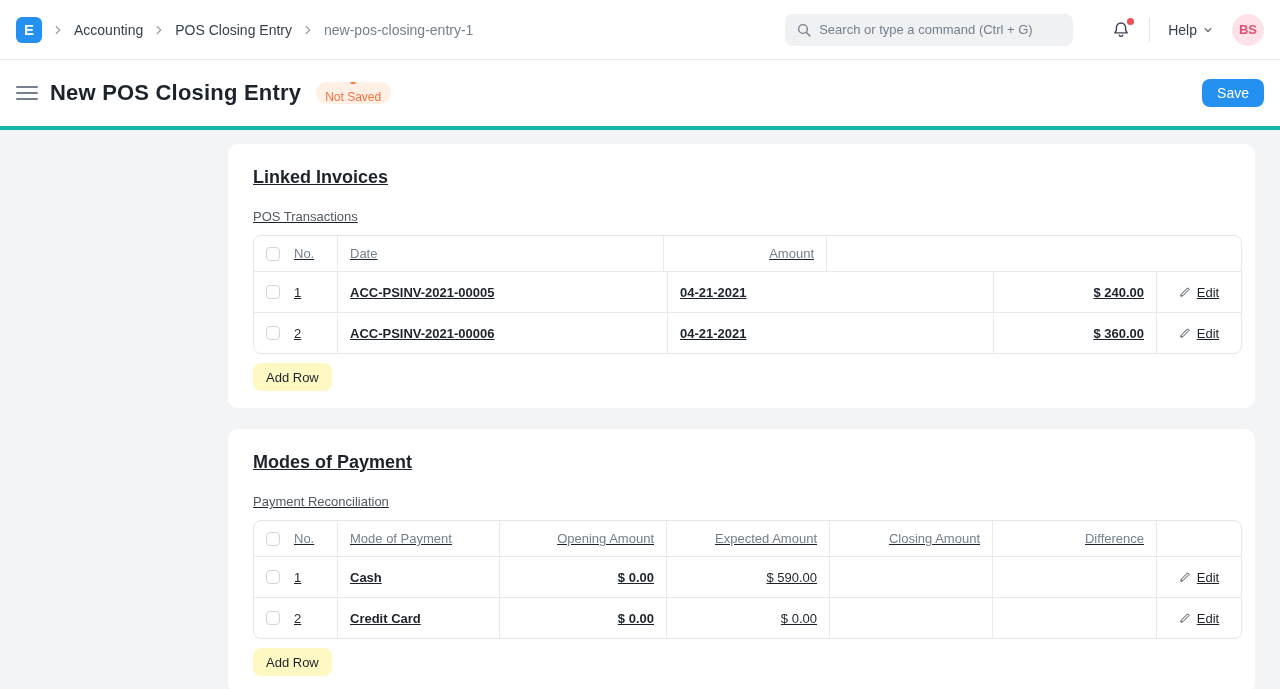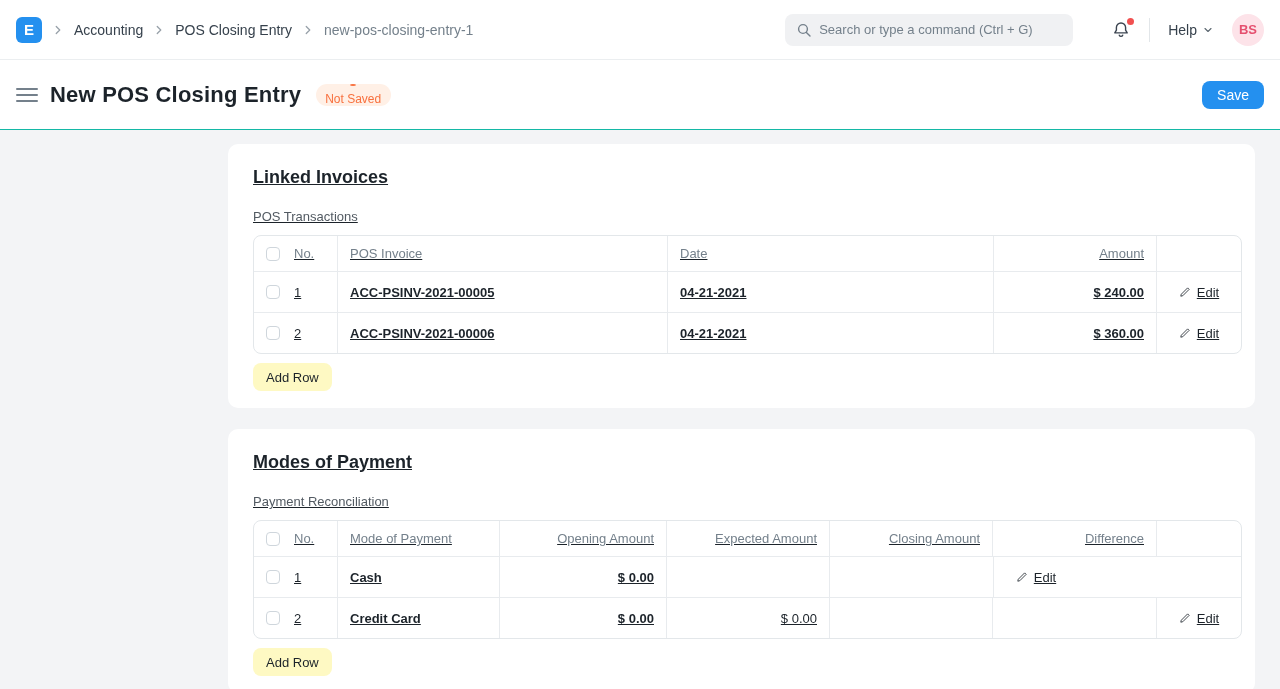--- a/index.html
+++ b/index.html
@@ -22,21 +22,21 @@
   .search-wrap input::placeholder { color:#74808b; }
   .search-ico { position:absolute; left:11px; top:8px; }
   .bell-wrap { position:relative; margin-right:18px; cursor:pointer; display:flex; }
   .bell-dot { position:absolute; top:-2px; right:-3px; width:7px; height:7px; border-radius:50%; background:#f15050; }
   .v-div { width:1px; height:24px; background:#e2e6e9; margin-right:18px; }
   .help { display:flex; align-items:center; gap:5px; font-size:14px; color:#36414c; cursor:pointer; margin-right:18px; }
   .avatar { width:32px; height:32px; border-radius:50%; background:#fde3e9; color:#e5506f;
     font-size:13px; font-weight:700; display:flex; align-items:center; justify-content:center; cursor:pointer; }
 
   
-  .page-head { height:70px; background:#fff; border-bottom:1px solid #14b8a6;
+  .page-head { height:70px; background:#fff; border-bottom:4px solid #14b8a6;
     display:flex; align-items:center; padding:0 16px; }
   .menu-btn { width:22px; margin-right:12px; cursor:pointer; display:flex; flex-direction:column; gap:4px; }
   .menu-btn span { display:block; height:2px; background:#74808b; border-radius:1px; }
   .page-title { font-size:22px; font-weight:700; color:#1c232a; letter-spacing:.2px; }
   .badge { margin-left:15px; height:22px; display:flex; align-items:center; gap:6px;
     background:#fff0e6; color:#f8703e; font-size:12px; padding:0 10px 0 9px; border-radius:11px;flex-direction:column; }
   .badge-dot { width:6px; height:6px; border-radius:50%; background:#f8703e; }
   .head-spacer { flex:1; }
   .btn-primary { height:28px; padding:0 15px; background:#2490ef; color:#fff; border:none;
     border-radius:8px; font-size:14px; cursor:pointer; font-family:inherit; }
@@ -150,21 +150,20 @@
   <section class="card">
     <h2>Linked Invoices</h2>
     <div class="section-label">POS Transactions</div>
 
     <div class="dtable">
       <div class="trow thead">
         <div class="cell t1-c1">
           <span class="cb"></span>
           <span class="no-label">No.</span>
         </div>
-        <div class="cell t1-c2">POS Invoice</div>
         <div class="cell t1-c3">Date</div>
         <div class="cell t1-c4 right">Amount</div>
         <div class="cell t1-c5"></div>
       </div>
 
       <div class="trow">
         <div class="cell t1-c1">
           <span class="cb"></span>
           <span class="no-label">1</span>
         </div>
@@ -221,20 +220,21 @@
         <div class="cell t2-c7"></div>
       </div>
 
       <div class="trow">
         <div class="cell t2-c1">
           <span class="cb"></span>
           <span class="no-label">1</span>
         </div>
         <div class="cell t2-c2 bold">Cash</div>
         <div class="cell t2-c3 bold right">$ 0.00</div>
+        <div class="cell t2-c4 right">$ 590.00</div>
         <div class="cell t2-c5 right"></div>
         <div class="cell t2-c6 right"></div>
         <div class="cell t2-c7">
           <button class="edit-btn">
             <svg width="12" height="12" viewBox="0 0 16 16">
                 <path d="M11.5 2.5l2 2L5 13l-2.6.6L3 11l8.5-8.5z" fill="none" stroke="#1c232a" stroke-width="1.1" stroke-linejoin="round"></path>
               </svg>
             <span>Edit</span>
           </button>
         </div>

